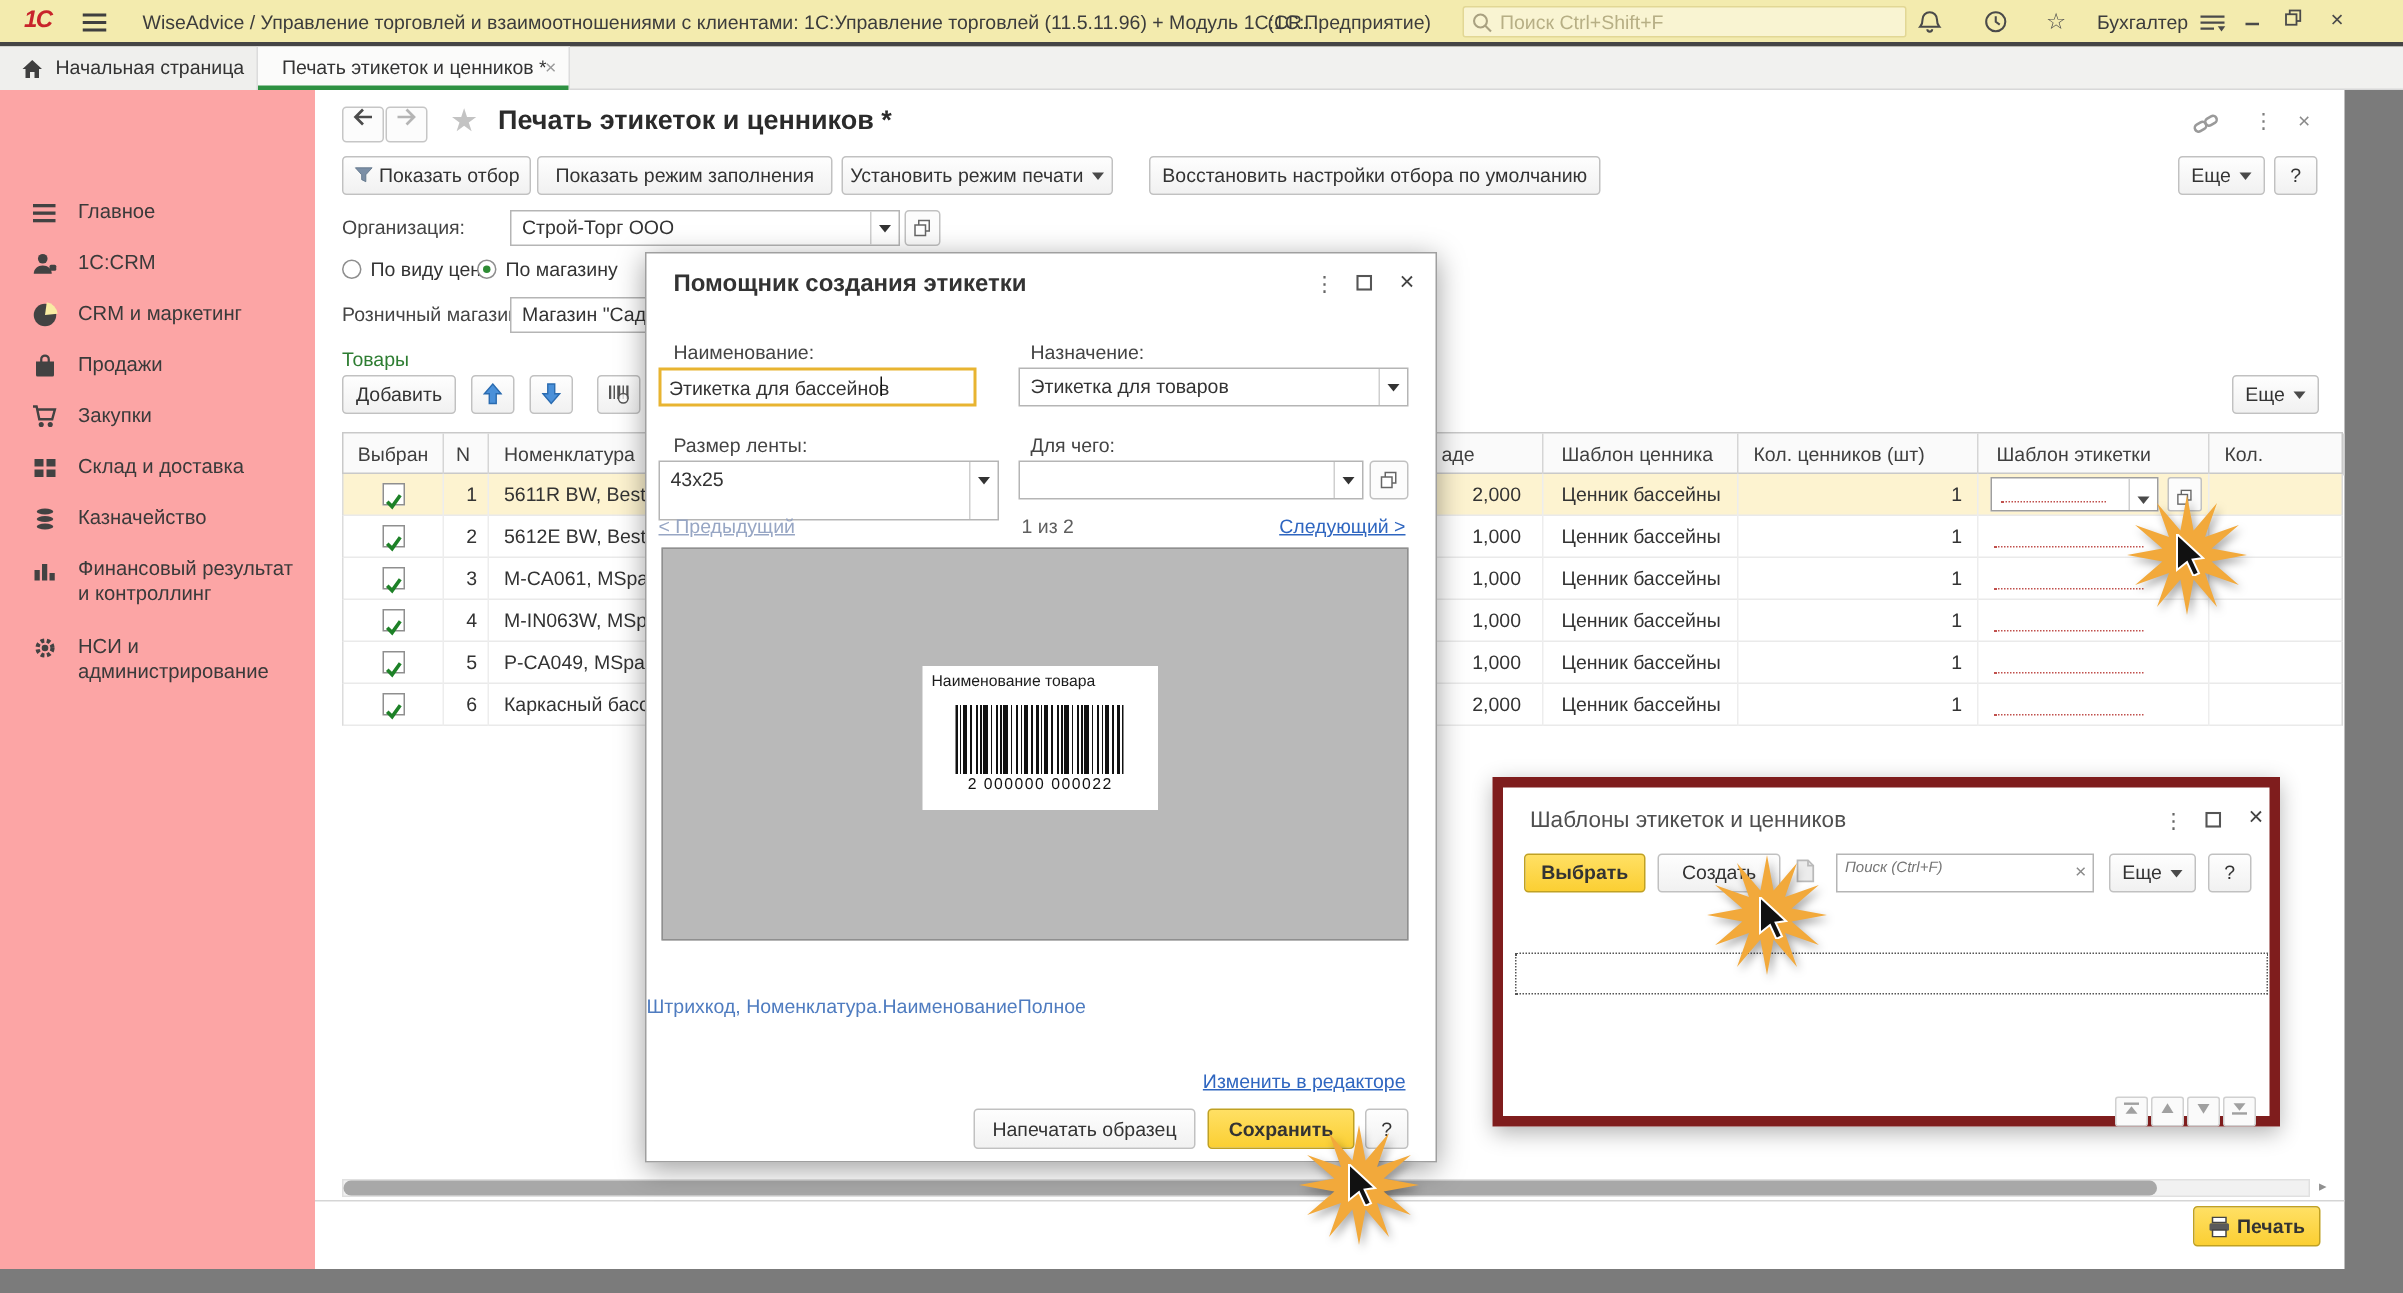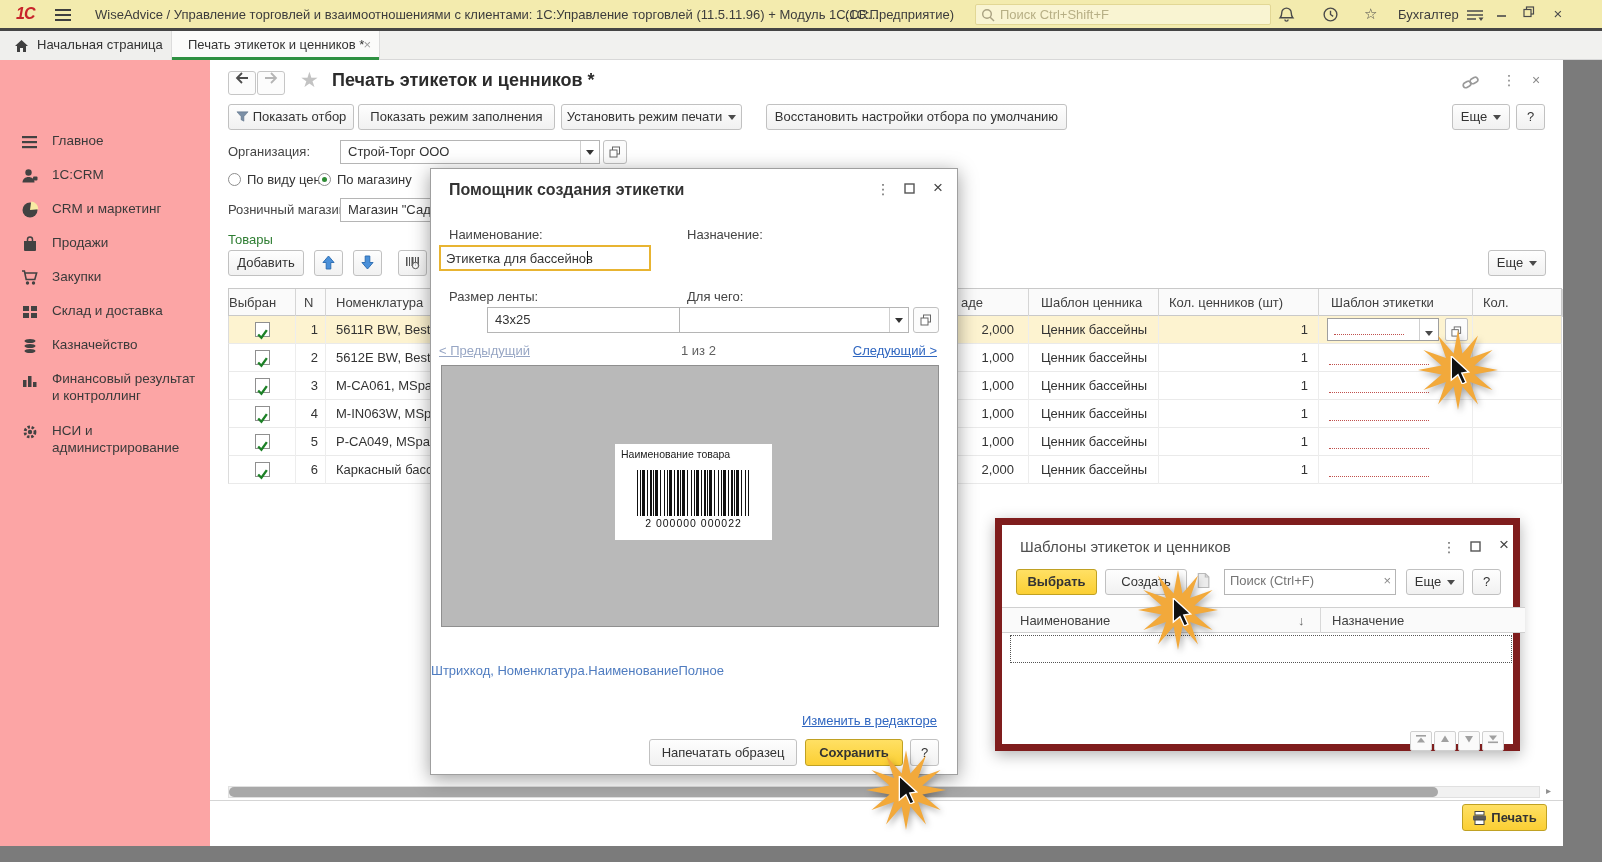--- a/index.html
+++ b/index.html
@@ -55,21 +55,21 @@
   .radio .c { display:inline-block; width:13px; height:13px; border:1px solid #8e8e8e; border-radius:50%; background:#fff; vertical-align:-2px; position:relative; }
   .radio.sel .c::after { content:""; position:absolute; left:3px; top:3px; width:5px; height:5px; border-radius:50%; background:#2e8b34; }
   .radio .l { margin-left:6px; }
 
   
   .g-hd { position:absolute; left:18px; top:228px; width:1334px; height:28px; background:#fafafa; border:1px solid #c9c9c9; }
   .g-row { position:absolute; left:18px; width:1334px; height:28px; border-bottom:1px solid #eaeaea; border-left:1px solid #dcdcdc; border-right:1px solid #dcdcdc; background:#fff; }
   .g-row.hl { background:#fdf3d0; }
   .cell { position:absolute; top:0; height:28px; line-height:27px; overflow:hidden; border-right:1px solid #ededed; }
   .g-hd .cell { border-right:1px solid #d5d5d5; color:#3f3f3f; }
-  .col-sel { left:0; width:67px; }
+  .col-sel { left:0; width:67px; text-align:center; }
   .col-n { left:67px; width:30px; text-align:right; padding-right:7px; }
   .col-name { left:97px; width:525px; padding-left:10px; }
   .col-stock { left:622px; width:178px; text-align:right; padding-right:14px; }
   .col-ptpl { left:800px; width:130px; padding-left:12px; }
   .col-pqty { left:930px; width:160px; text-align:right; padding-right:10px; }
   .col-ltpl { left:1090px; width:154px; }
   .col-lqty { left:1244px; width:90px; border-right:none; }
   .cb { width:15px; height:15px; margin:6px auto 0; border:1px solid #8f8f8f; background:#fff; }
   .dotline { position:absolute; left:10px; bottom:7px; width:100px; border-bottom:1px dotted #c0504d; }
 
@@ -449,24 +449,28 @@
         <rect x="1" y="1" width="9" height="9" fill="none" stroke="#555" stroke-width="1.4"></rect>
       </svg></span>
   <span class="wctl" style="left:502px; top:9px; font-size:17px; color:#444;">×</span>
 
   <span class="dlbl" style="left:18px; top:58px;">Наименование:</span>
   <span class="dlbl" style="left:256px; top:58px;">Назначение:</span>
   <div class="abs" style="left:8px; top:76px; width:212px; height:26px; background:#fff; border:2px solid #e8b431;">
     <span style="position:absolute; left:5px; top:4px; white-space:nowrap;">Этикетка для бассейнов</span>
       <span class="caret" style="position:absolute; left:146px; top:4px;"></span>
   </div>
+  <div class="fld" style="left:248px; top:76px; width:260px; height:26px;">
+    <span class="v" style="top:4px;">Этикетка для товаров</span>
+    <span class="dd"><span class="tri" style="margin-top:10px;"></span></span>
+  </div>
 
   <span class="dlbl" style="left:18px; top:120px;">Размер ленты:</span>
   <span class="dlbl" style="left:256px; top:120px;">Для чего:</span>
-  <div class="fld" style="left:8px; top:138px; width:227px; height:26px;margin-left:48px;">
+  <div class="fld" style="left:8px; top:138px; width:227px; height:40px;">
     <span class="v" style="top:4px;">43x25</span>
     <span class="dd"><span class="tri" style="margin-top:10px;"></span></span>
   </div>
   <div class="fld" style="left:248px; top:138px; width:230px; height:26px;">
     <span class="v" style="top:4px;"></span>
     <span class="dd"><span class="tri" style="margin-top:10px;"></span></span>
   </div>
   <div class="sqbtn" style="left:482px; top:138px; width:26px; height:26px;"><svg width="12" height="12" viewBox="0 0 12 12" style="margin-top:6px;">
         <rect x="3.5" y="1" width="7" height="7" fill="#fff" stroke="#666"></rect>
         <rect x="1" y="4" width="7" height="7" fill="#fff" stroke="#666"></rect>
@@ -500,32 +504,26 @@
       </svg></span>
   <span class="wctl" style="left:497px; top:10px; font-size:17px; color:#444;">×</span>
 
   <div class="btn yellow" style="left:14px; top:44px; width:81px;"><span>Выбрать</span></div>
   <div class="btn" style="left:103px; top:44px; width:82px;"><span>Создать</span></div>
   <span class="abs" style="left:194px; top:47px;"><svg width="14" height="17" viewBox="0 0 12 14">
         <path d="M2 1 h6 l3 3 v9 h-9 z" fill="#ececec" stroke="#b9b9b9"></path>
         <path d="M8 1 v3 h3" fill="none" stroke="#b9b9b9"></path>
       </svg></span>
   <div class="fld" style="left:222px; top:44px; width:172px; height:26px;">
-    <input style="position: absolute; left: 5px; top: 3px; width: 140px; border: none; outline: none; font-family: inherit; font-size: 13px; background: transparent;" placeholder="Поиск (Ctrl+F)">
+    <input style="position: absolute; left: 5px; top: 3px; width: 140px; border: none; outline: none; font-family: inherit; font-size: 10px; background: transparent; font-style: italic;" placeholder="Поиск (Ctrl+F)">
     <span class="abs" style="right:4px; top:3px; color:#8a8a8a;">×</span>
   </div>
   <div class="btn" style="left:404px; top:44px; width:58px;"><span>Еще</span><span class="tri"></span></div>
   <div class="btn" style="left:470px; top:44px; width:29px;"><span>?</span></div>
 
-  <div class="pn-hd">
-    <span class="abs" style="left:18px;">Наименование</span>
-    <span class="abs" style="left:296px; color:#666;">↓</span>
-    <span class="abs" style="left:318px; top:0; height:25px; border-left:1px solid #d8d8d8;"></span>
-    <span class="abs" style="left:330px;">Назначение</span>
-  </div>
   <div class="dotted-row"></div>
 
   <div class="mini" style="left:408px;"><svg width="12" height="10" viewBox="0 0 12 10">
         <rect x="1" y="1" width="10" height="1.6" fill="#a0a0a0"></rect>
         <path d="M6 3.5 L10 8.5 H2 Z" fill="#a0a0a0"></path>
       </svg></div>
   <div class="mini" style="left:432px;"><svg width="12" height="10" viewBox="0 0 12 10">
         <path d="M6 1.5 L10 8 H2 Z" fill="#a0a0a0"></path>
       </svg></div>
   <div class="mini" style="left:456px;"><svg width="12" height="10" viewBox="0 0 12 10">

